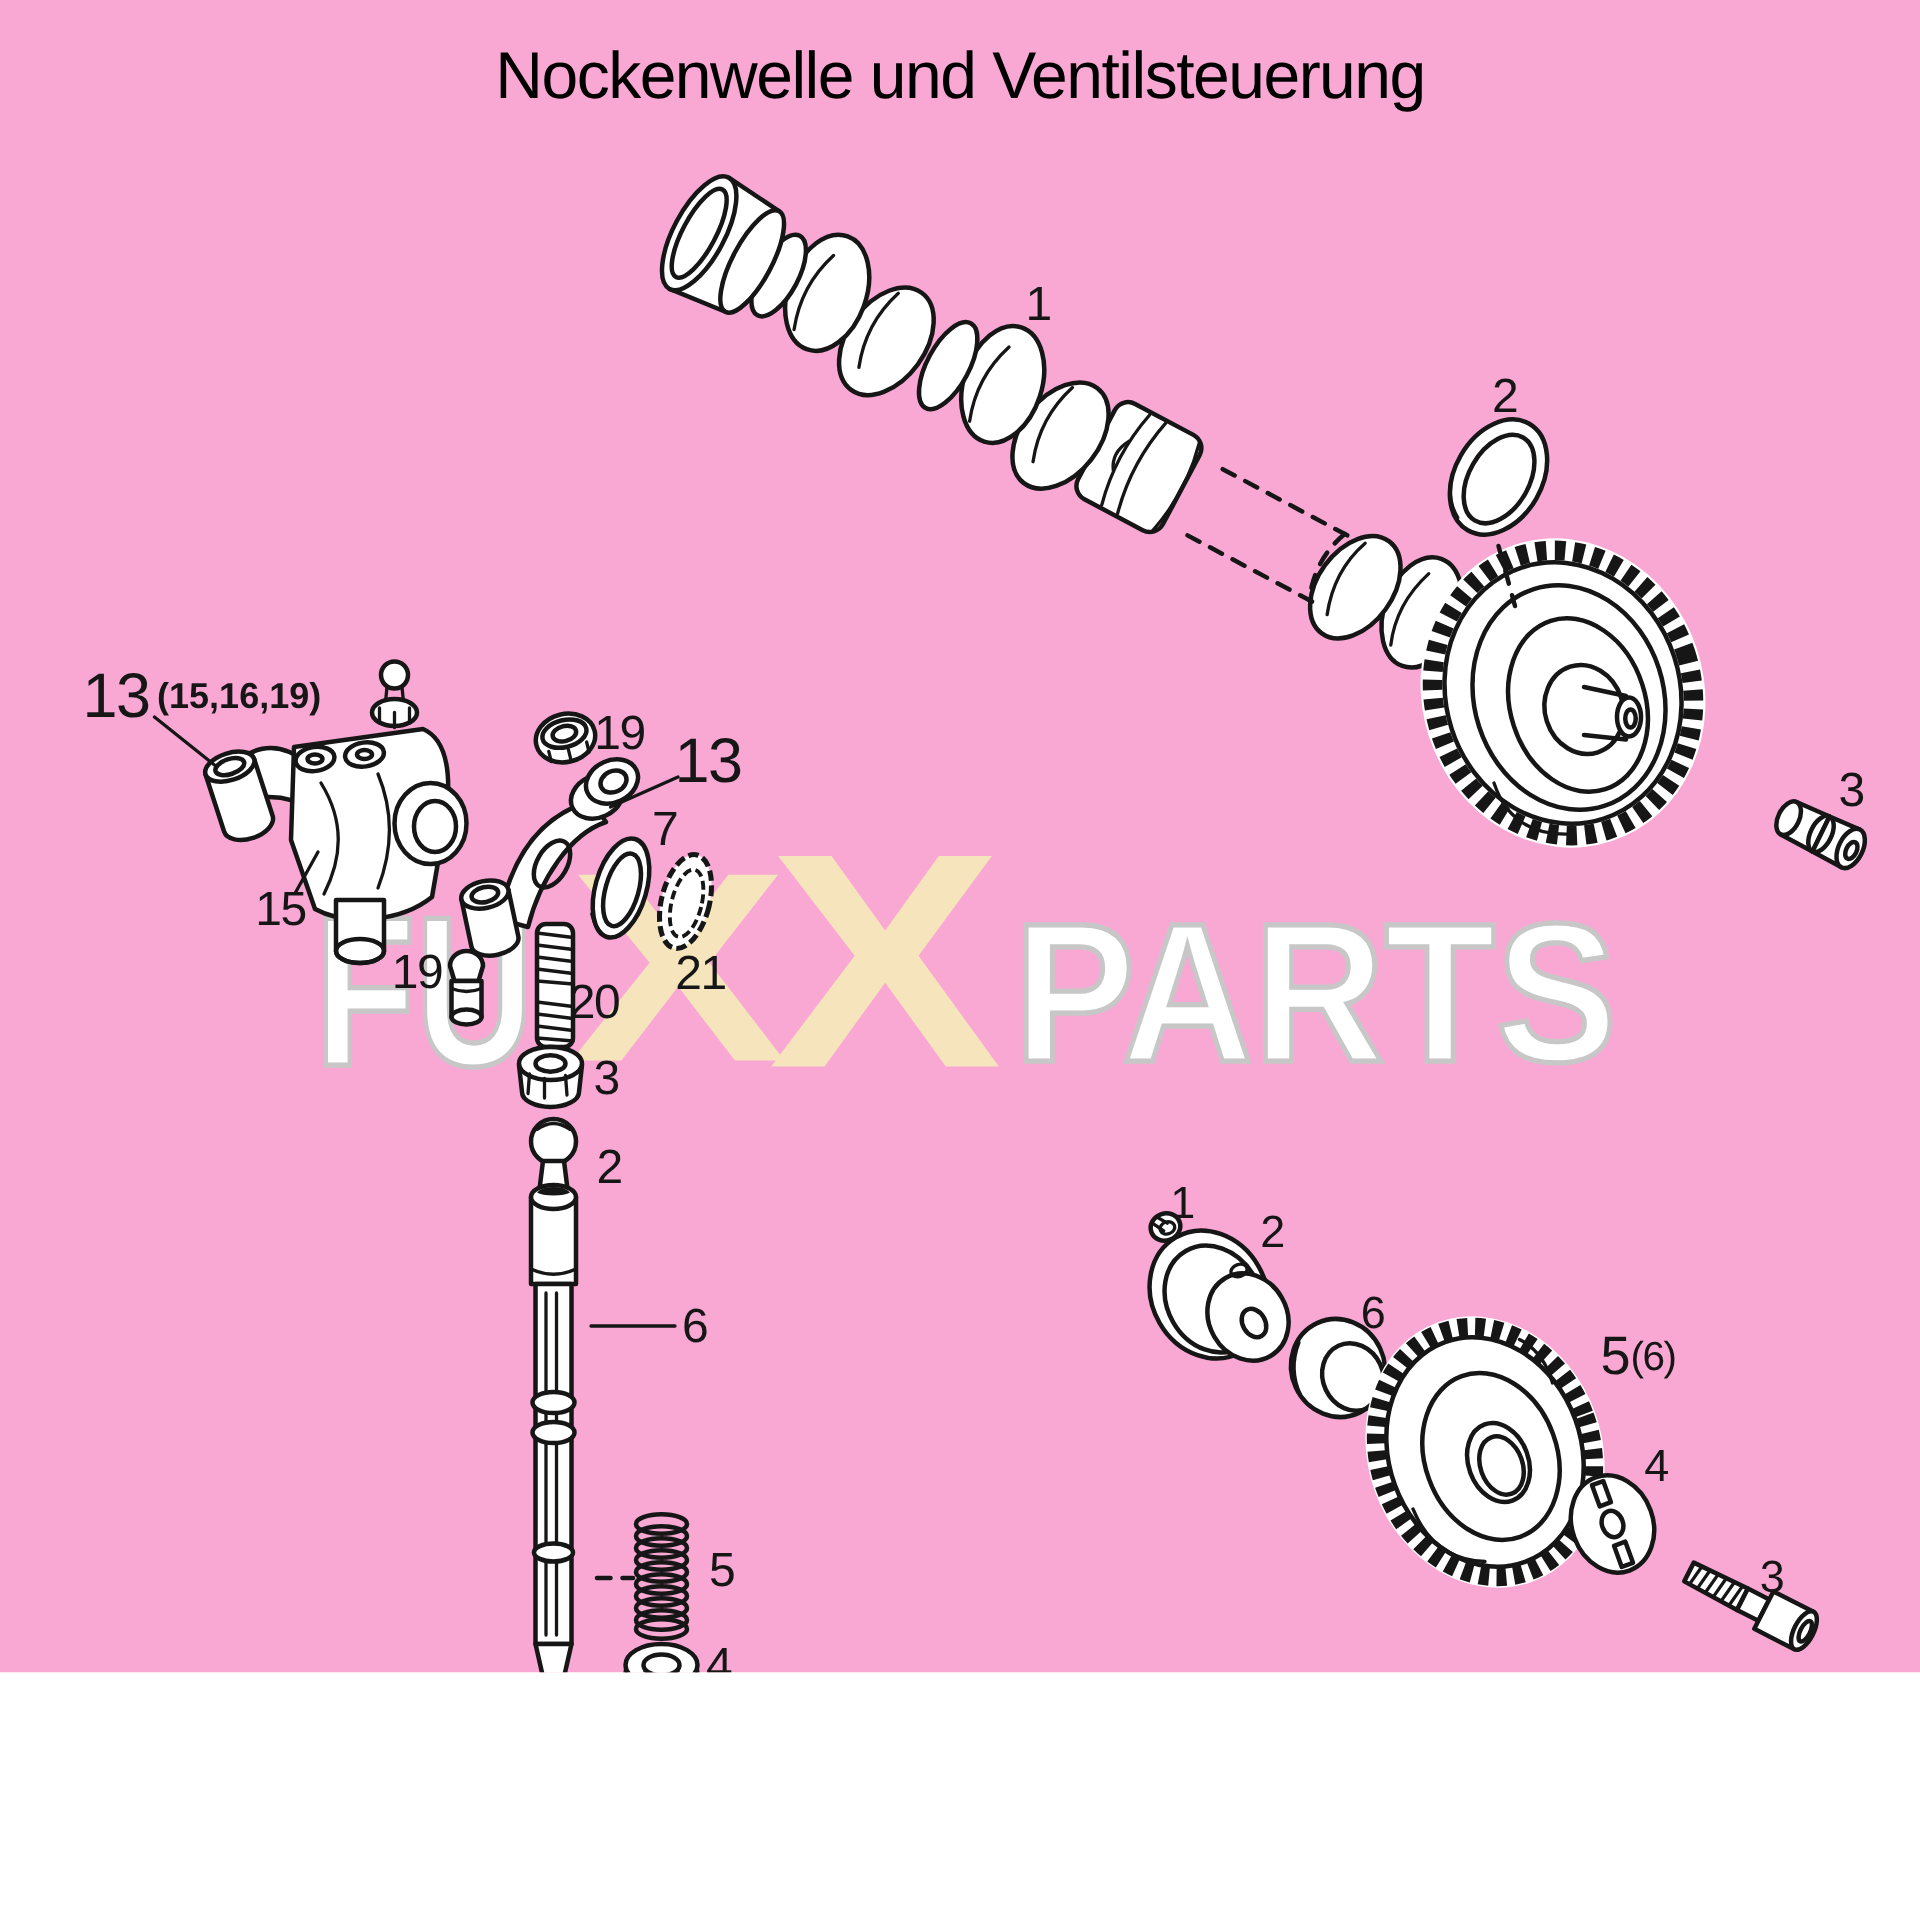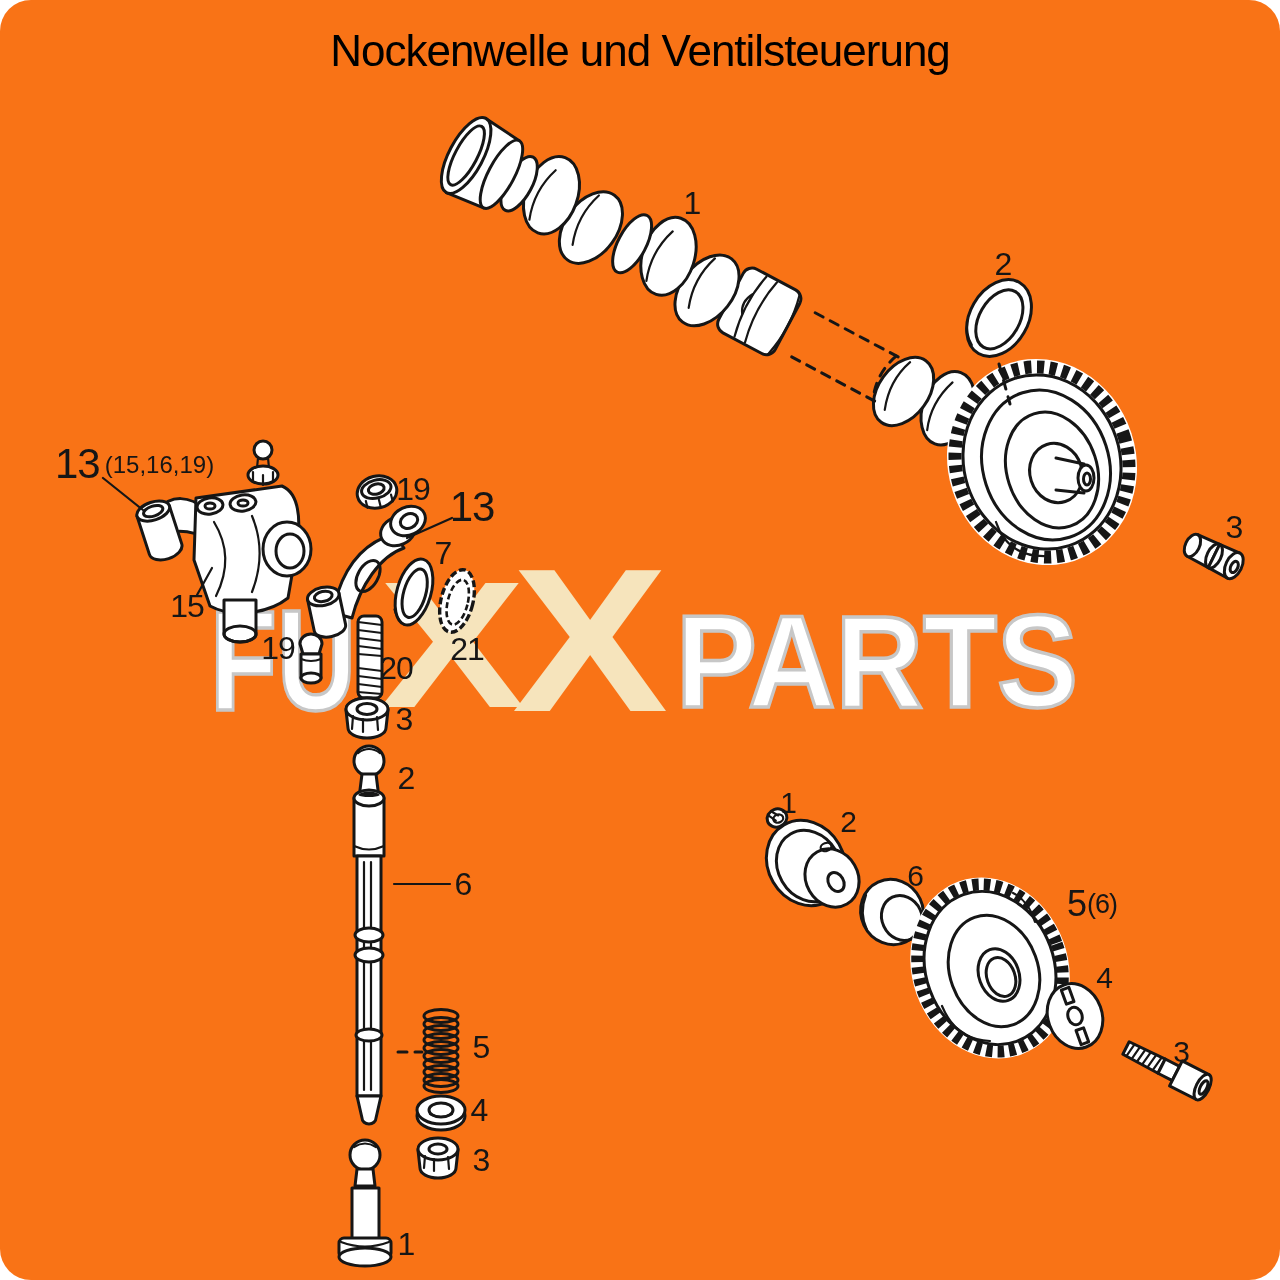--- a/index.html
+++ b/index.html
@@ -1,28 +1,28 @@
 <!DOCTYPE html>
 <html><head>
 <meta charset="utf-8">
 <style>
   html,body{margin:0;padding:0;background:#ffffff;}
-  #stage{position:relative;width:1280px;height:1280px;background:#f97316;overflow:hidden;
-         font-family:"Liberation Sans",sans-serif;border-radius:31px;}
+  #stage{position:relative;width:1280px;height:1115px;background:#f9a8d4;overflow:hidden;
+         font-family:"Liberation Sans",sans-serif;}
   #title{position:absolute;left:50%;top:26px;transform:translateX(-50%);
          font-size:44px;font-weight:400;letter-spacing:-1px;color:#000;white-space:nowrap;z-index:3;}
   svg{position:absolute;left:0;top:0;}
   #wm{z-index:1;}
   #art{z-index:2;}
   .lbl{position:absolute;transform:translate(-50%,-50%);font-size:32px;font-weight:400;
        letter-spacing:-1px;color:#161616;z-index:3;white-space:nowrap;}
   .lbl.big{font-size:42px;font-weight:400;}
   .lbl.idler{font-size:30px;}
   #label-rocker-assembly{transform:none;display:flex;align-items:center;}
-  #label-rocker-assembly .sub{font-size:24px;margin-left:5px;margin-top:2px;letter-spacing:0;}
+  #label-rocker-assembly .sub{font-size:24px;margin-left:5px;margin-top:2px;letter-spacing:0;font-weight:bold;}
   #label-idler-gear{display:flex;align-items:center;}
   #label-idler-gear .sub{font-size:27px;margin-left:1px;}
   
   .ln{fill:none;stroke:#161616;stroke-width:3;stroke-linecap:round;stroke-linejoin:round;}
   .ln2{fill:none;stroke:#161616;stroke-width:2.2;stroke-linecap:round;}
   .wh{fill:#ffffff;stroke:#161616;stroke-width:3;stroke-linecap:round;stroke-linejoin:round;}
   .dash{fill:none;stroke:#161616;stroke-width:3;stroke-dasharray:9 8;stroke-linecap:round;}
   .wmtxt{font-family:"Liberation Sans",sans-serif;font-weight:700;}
 </style>
 </head>

